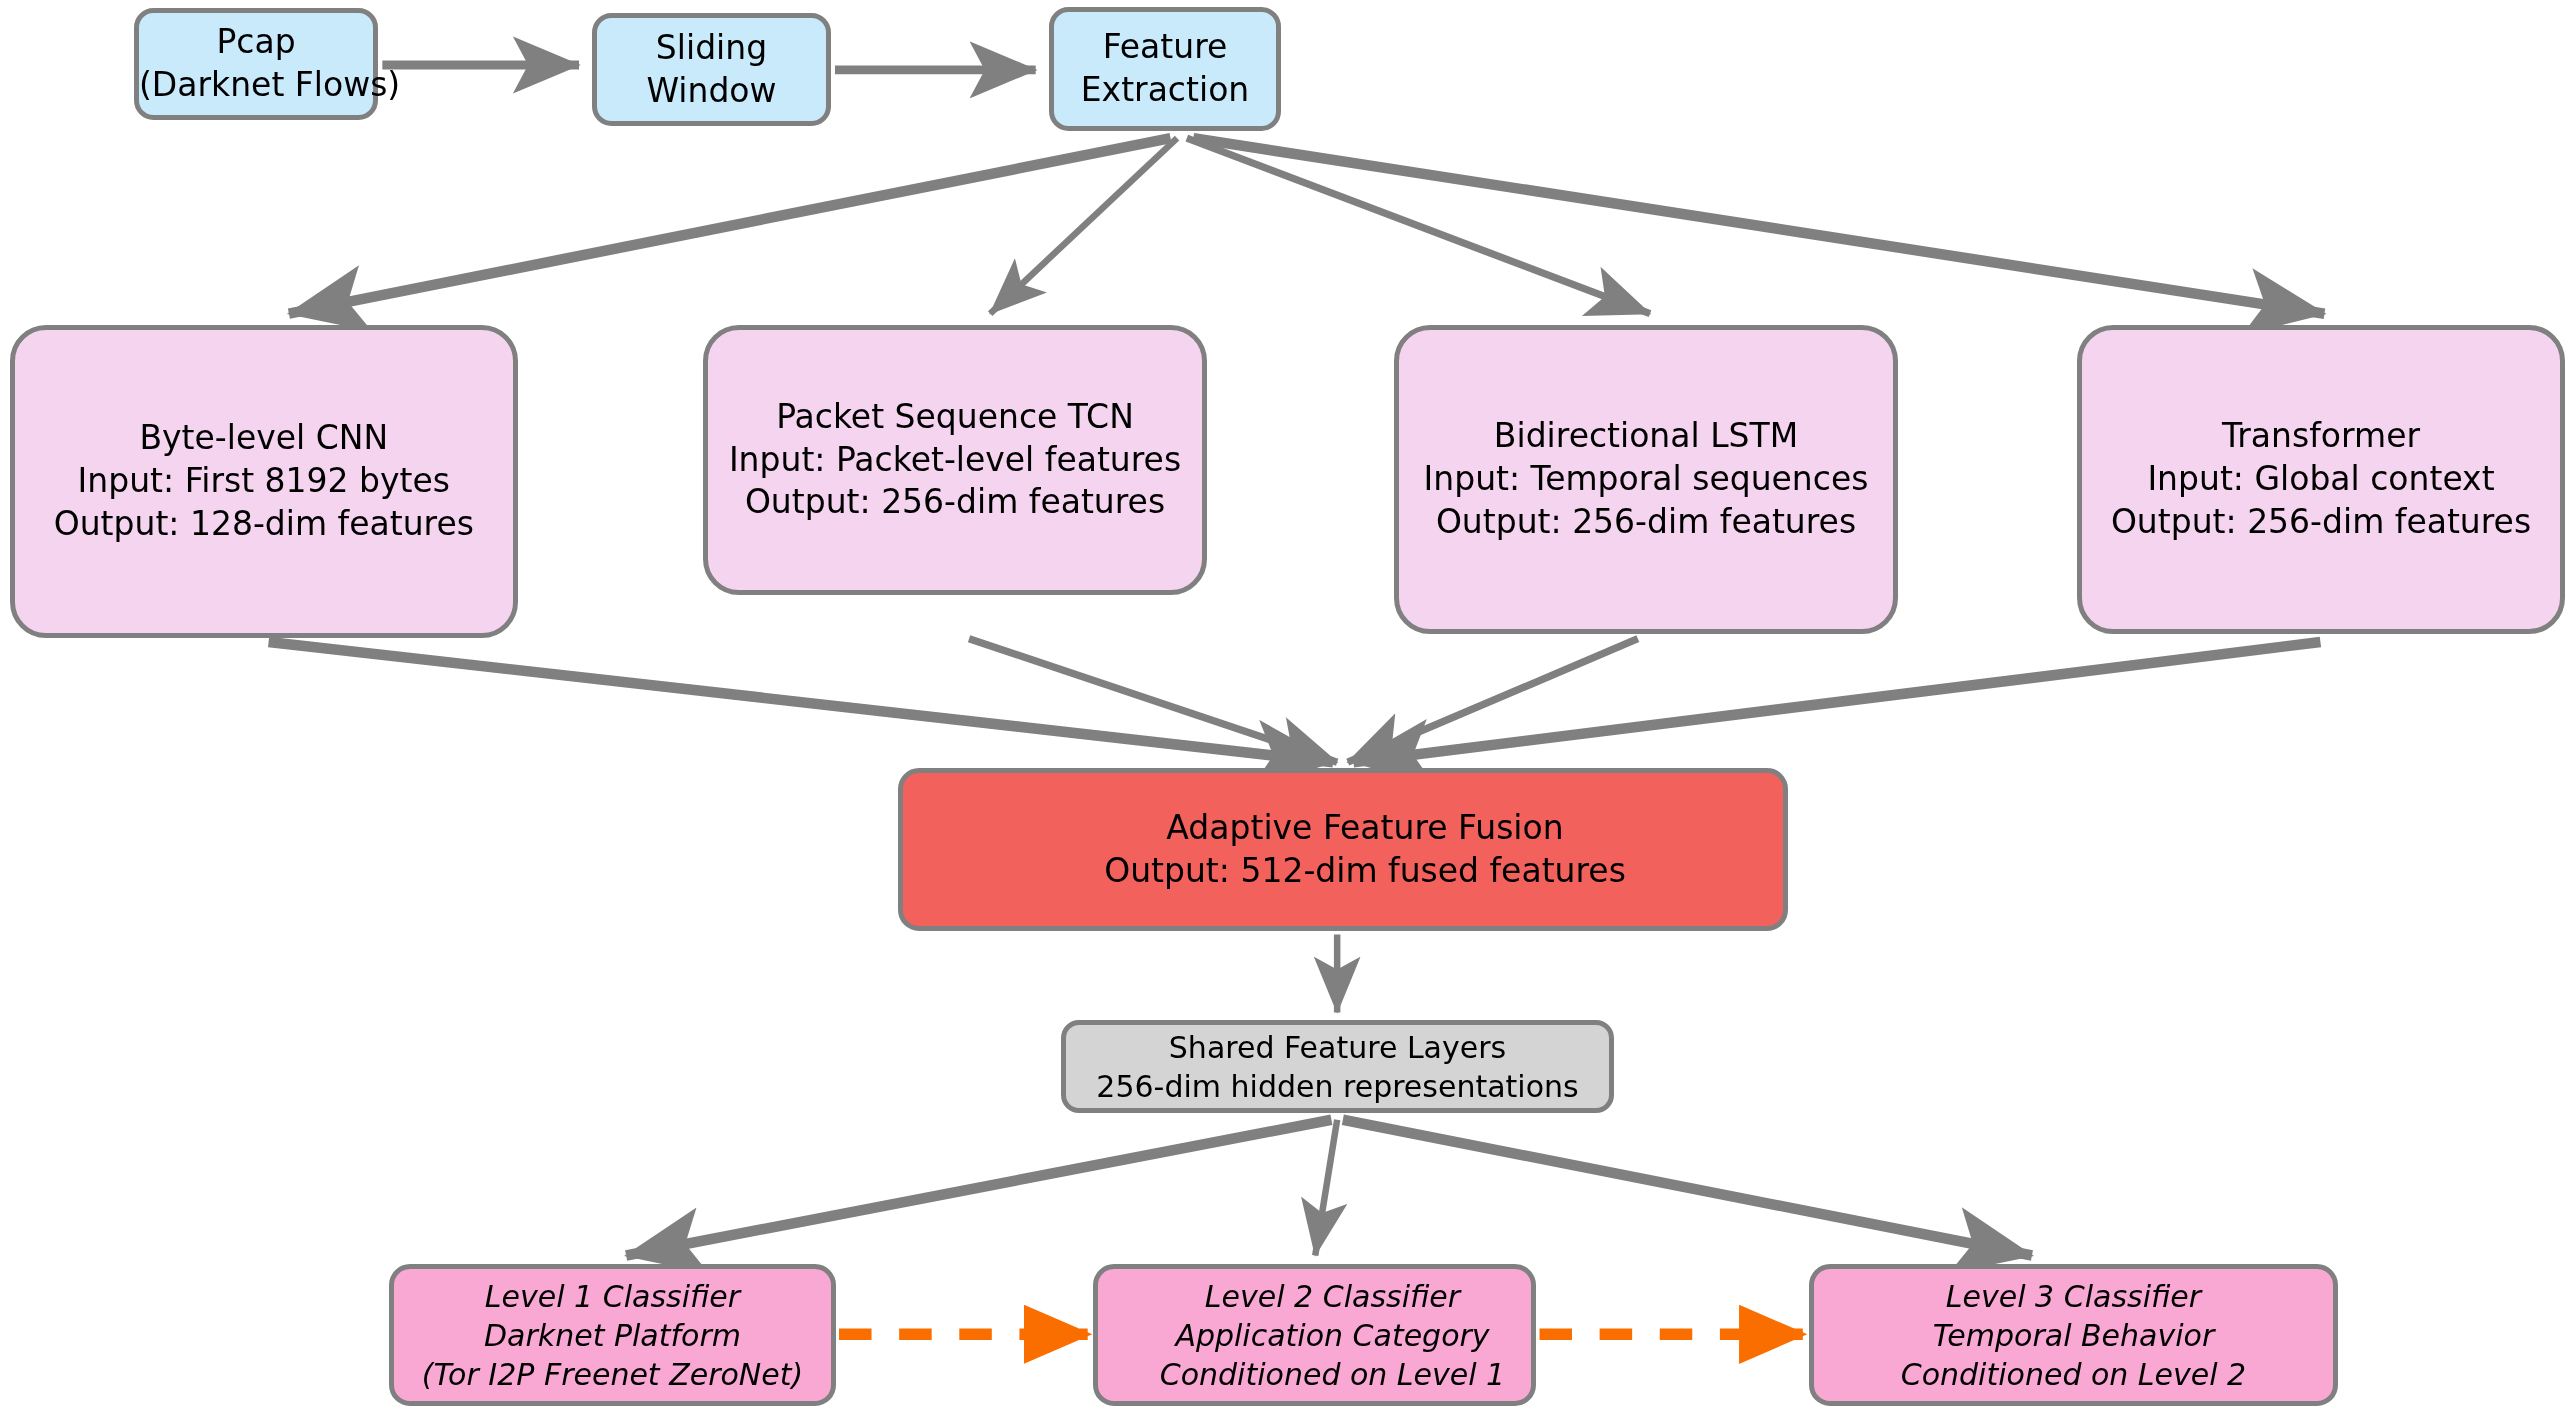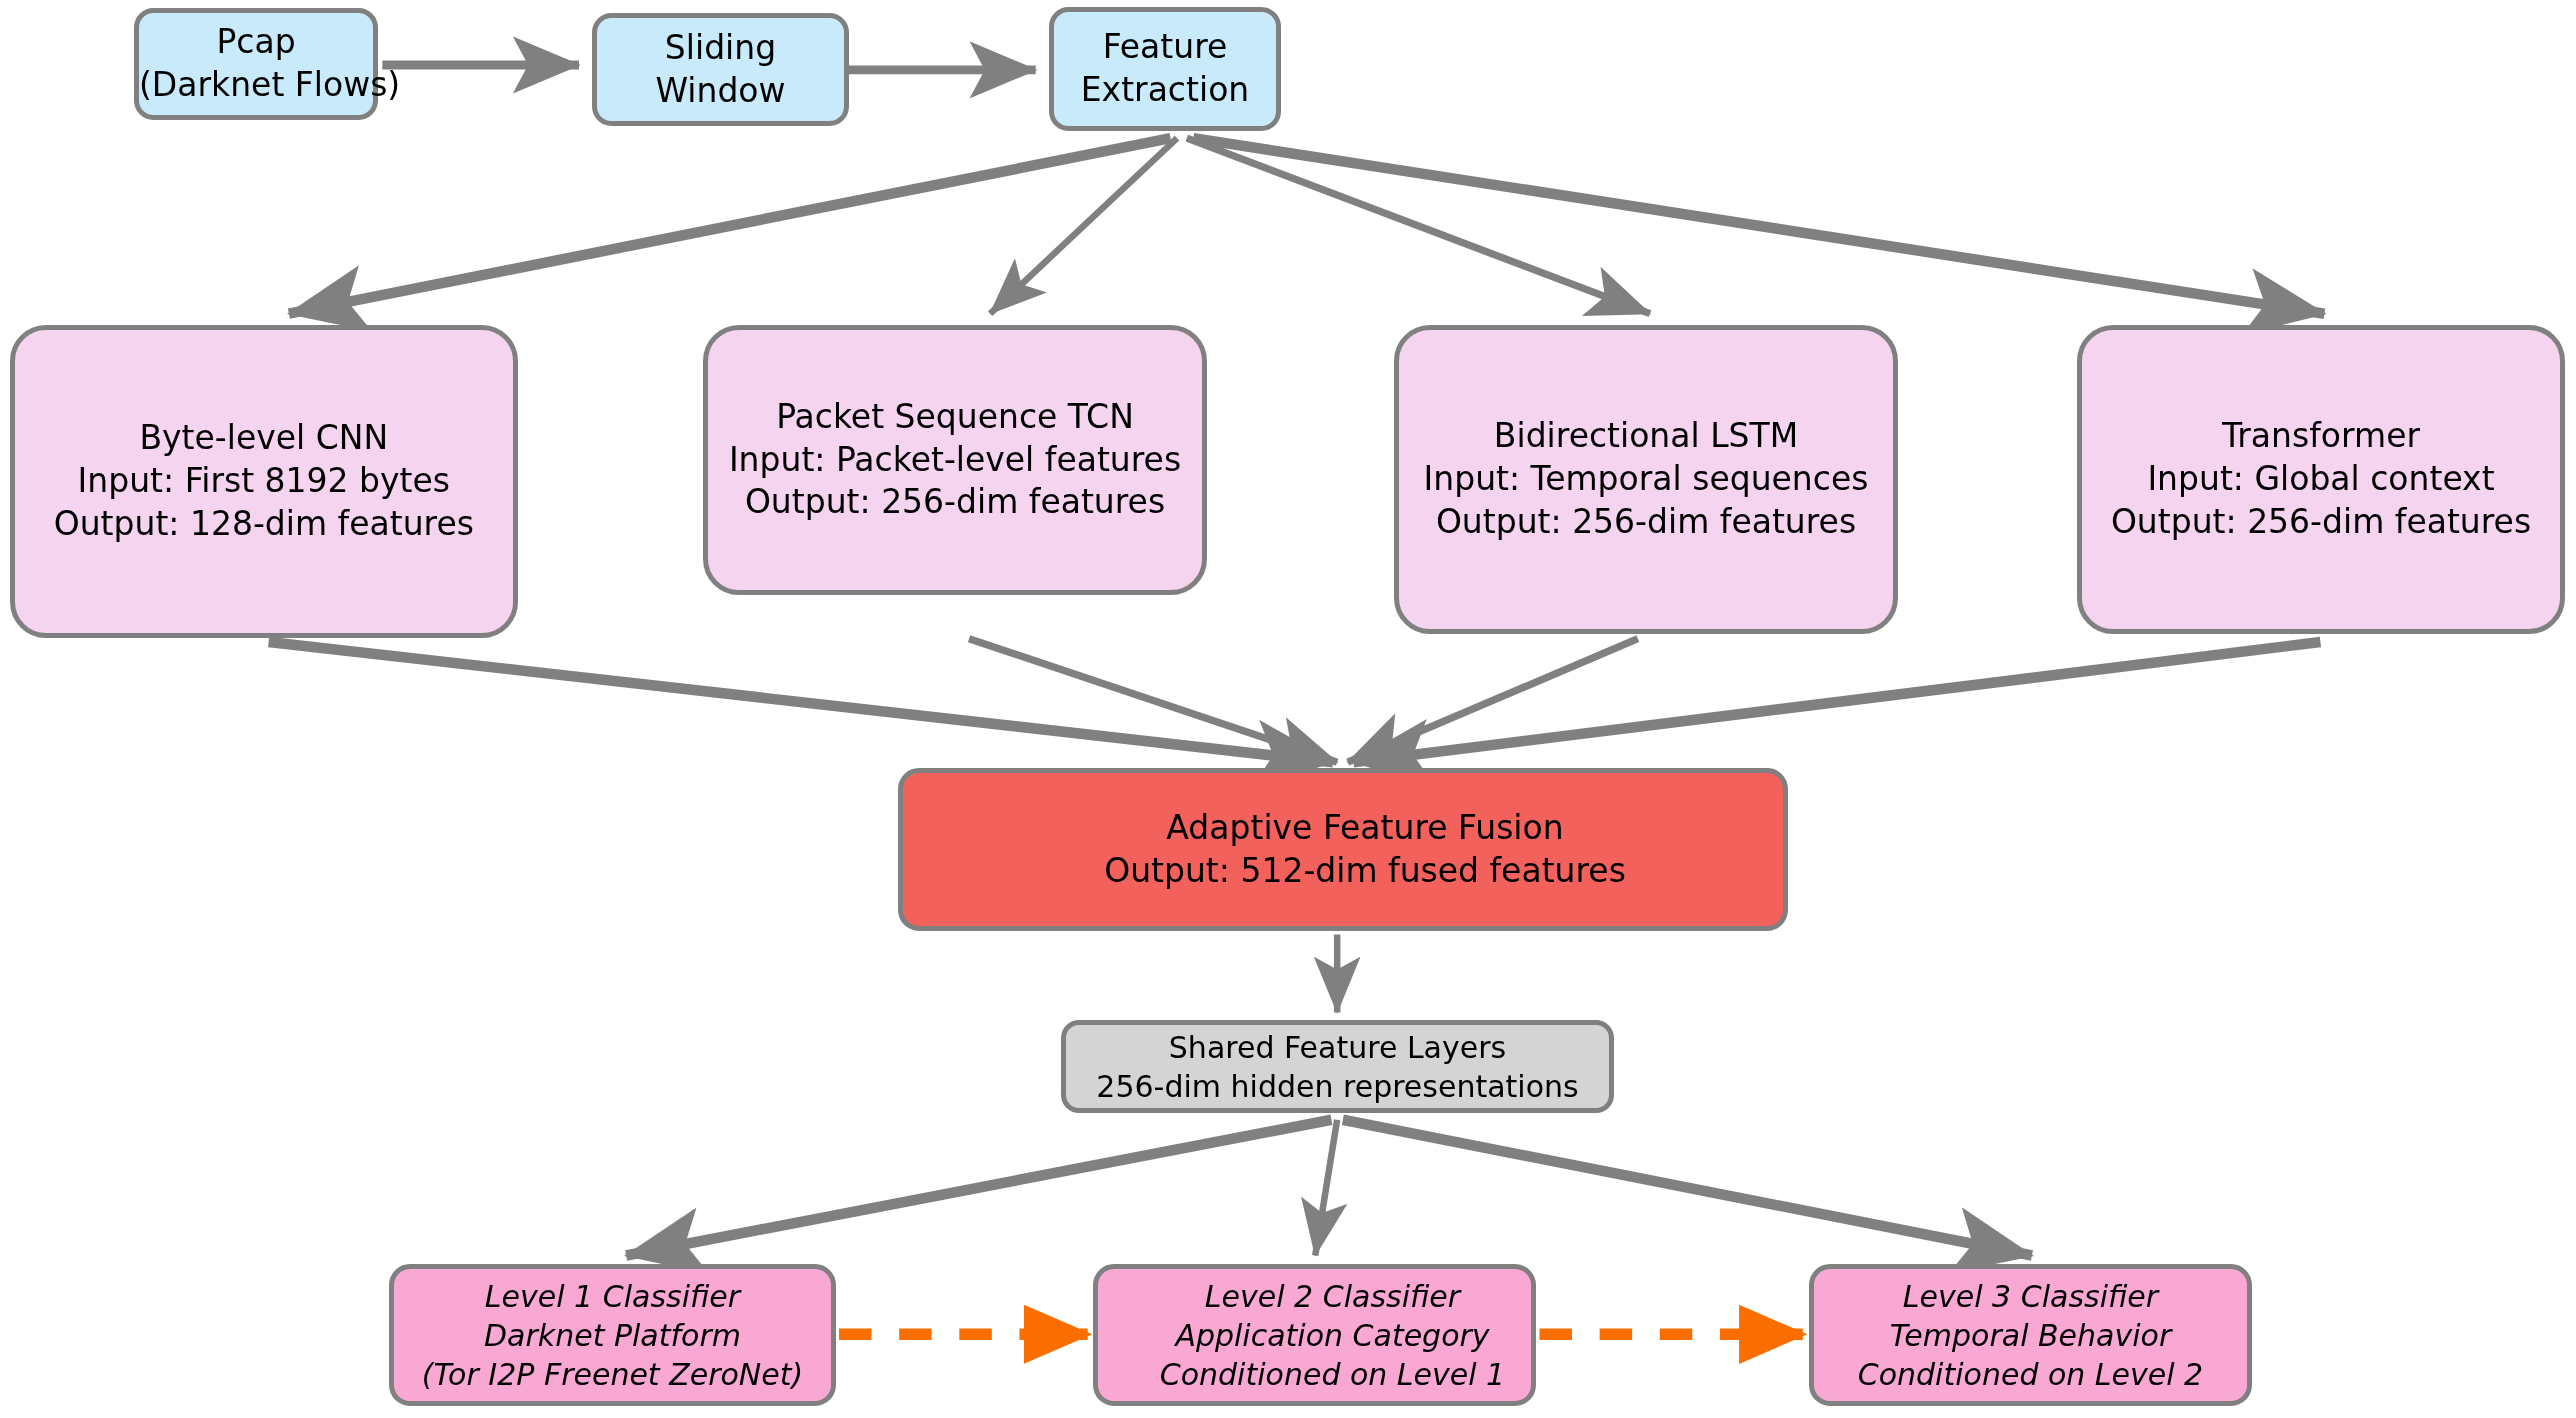--- a/index.html
+++ b/index.html
@@ -42,42 +42,42 @@
   .node.pink  { background: #f4d4ee; border-radius: 36px; }
   .node.red   { background: #f2615c; border-radius: 21px; padding-left: 44px; }
   .node.gray  { background: #d4d4d4; border-radius: 18px; }
   .node.green { background: #f9a8d4; border-radius: 21px; font-style: italic; }
 
   .fs-36 { font-size: 30px; }
   .fs-41 { font-size: 33px; }
 
   
   #n-pcap      { left: 134px;  top: 8.1px;   width: 244px; height: 112px; }
-  #n-window    { left: 592px;  top: 13px;   width: 257px; height: 113px; }
+  #n-window    { left: 592px;  top: 13px;   width: 239px; height: 113px; }
   #n-feature   { left: 1049px; top: 6.5px;    width: 232px; height: 124px; }
 
   
   #n-pcap .ln.wide { position: relative; }
 
   
   #n-cnn   { left: 9.8px;   top: 325px; width: 508px; height: 313px; }
   #n-tcn   { left: 703px;  top: 325px; width: 504px; height: 270px; }
   #n-lstm  { left: 1394px; top: 325px; width: 504px; height: 309px; }
   #n-trans { left: 2077px; top: 325px; width: 488px; height: 309px; }
 
   
   #n-fusion { left: 898px; top: 768px; width: 890px; height: 163px; }
 
   
   #n-shared { left: 1061px; top: 1020px; width: 553px; height: 93px; }
 
   
   #n-lvl1 { left: 389px;  top: 1264px; width: 447px; height: 142px; }
   #n-lvl2 { left: 1093px; top: 1264px; width: 443px; height: 142px; padding-left: 36px; }
-  #n-lvl3 { left: 1809px; top: 1264px; width: 443px; height: 142px; }
+  #n-lvl3 { left: 1809px; top: 1264px; width: 529px; height: 142px; }
 </style>
 </head>
 <body>
 
 <div id="stage">
 
   <svg id="wires" viewBox="0 0 3169 1745" width="2576" height="1418" xmlns="http://www.w3.org/2000/svg">
     <defs>
       <marker id="ah" markerWidth="9" markerHeight="9" refX="7.4" refY="3.2" orient="auto" markerUnits="strokeWidth">
         <path d="M0,0 L7.6,3.2 L0,6.4 L1.7,3.2 z" fill="#808080"></path>

